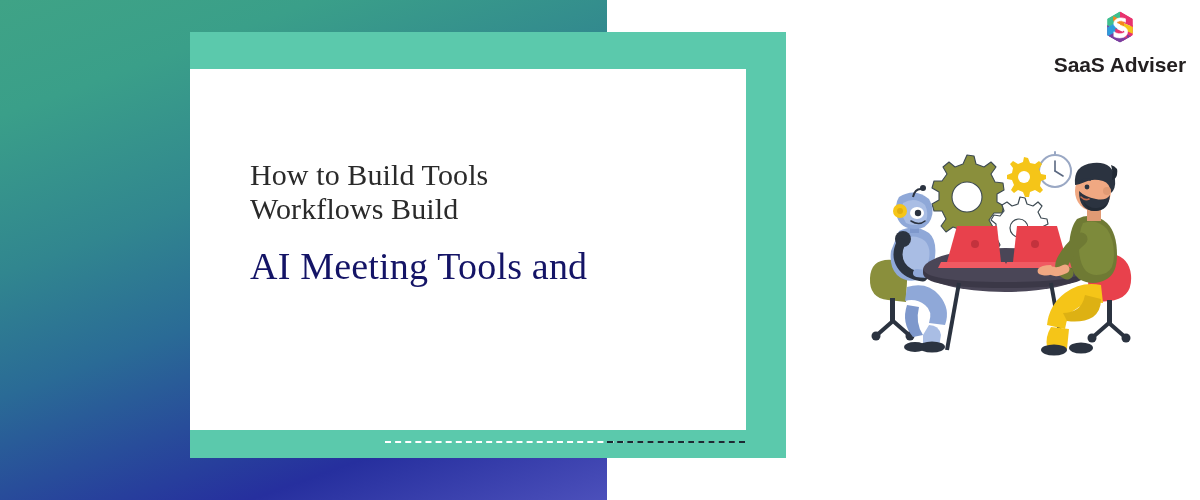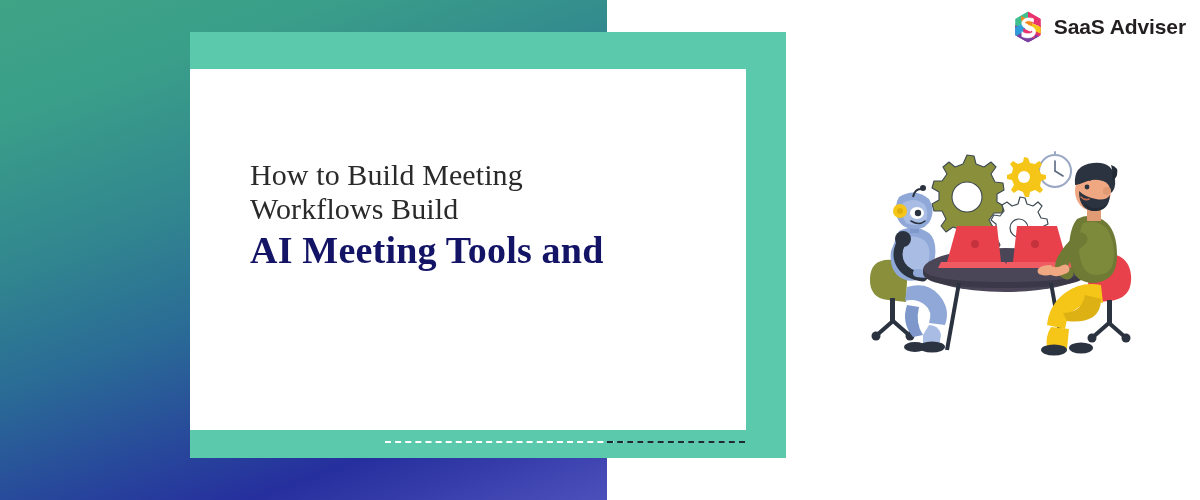--- a/index.html
+++ b/index.html
@@ -66,23 +66,23 @@
     font-size:30px;
     line-height:34px;
     font-weight:400;
     color:#2a2a2a;
     letter-spacing:0.1px;
   }
   .headline-main {
     font-family:"Liberation Serif", serif;
     font-size:38px;
     line-height:44px;
-    font-weight:700;
+    font-weight:400;
     color:#141466;
-    margin-top:2px;
+    margin-top:18px;
     letter-spacing:0.2px;
   }
 
   
   .dashed-rule {
     position:absolute;
     left:385px; top:441px;
     width:360px; height:0;
     border-top:2px dashed #ffffff;
   }
@@ -93,20 +93,21 @@
     border-top:2px dashed #1b2a33;
   }
 
   
   .logo {
     position:absolute;
     right:14px; top:10px;
     display:flex;
     align-items:center;
     gap:9px;
+    flex-direction:column;
   }
   .logo-mark { width:34px; height:34px; display:block; }
   .logo-text {
     font-family:"Liberation Sans", sans-serif;
     font-size:21px;
     font-weight:700;
     color:#231f20;
     letter-spacing:-0.1px;
     white-space:nowrap;
   }
@@ -127,21 +128,21 @@
   <div class="gradient-panel"></div>
 
   <div class="green-block-top"></div>
   <div class="green-block"></div>
   <div class="green-block-bottom"></div>
 
   <div class="white-card"></div>
 
   <div class="headline">
     <div class="headline-sub">
-      <div>How to Build Meeting</div>
+      <div>How to Build Tools</div>
       <div>Workflows Build</div>
     </div>
     <div class="headline-main">
       <div>AI Meeting Tools and</div>
     </div>
   </div>
 
   <div class="dashed-rule"></div>
   <div class="dashed-rule-dark"></div>
 

